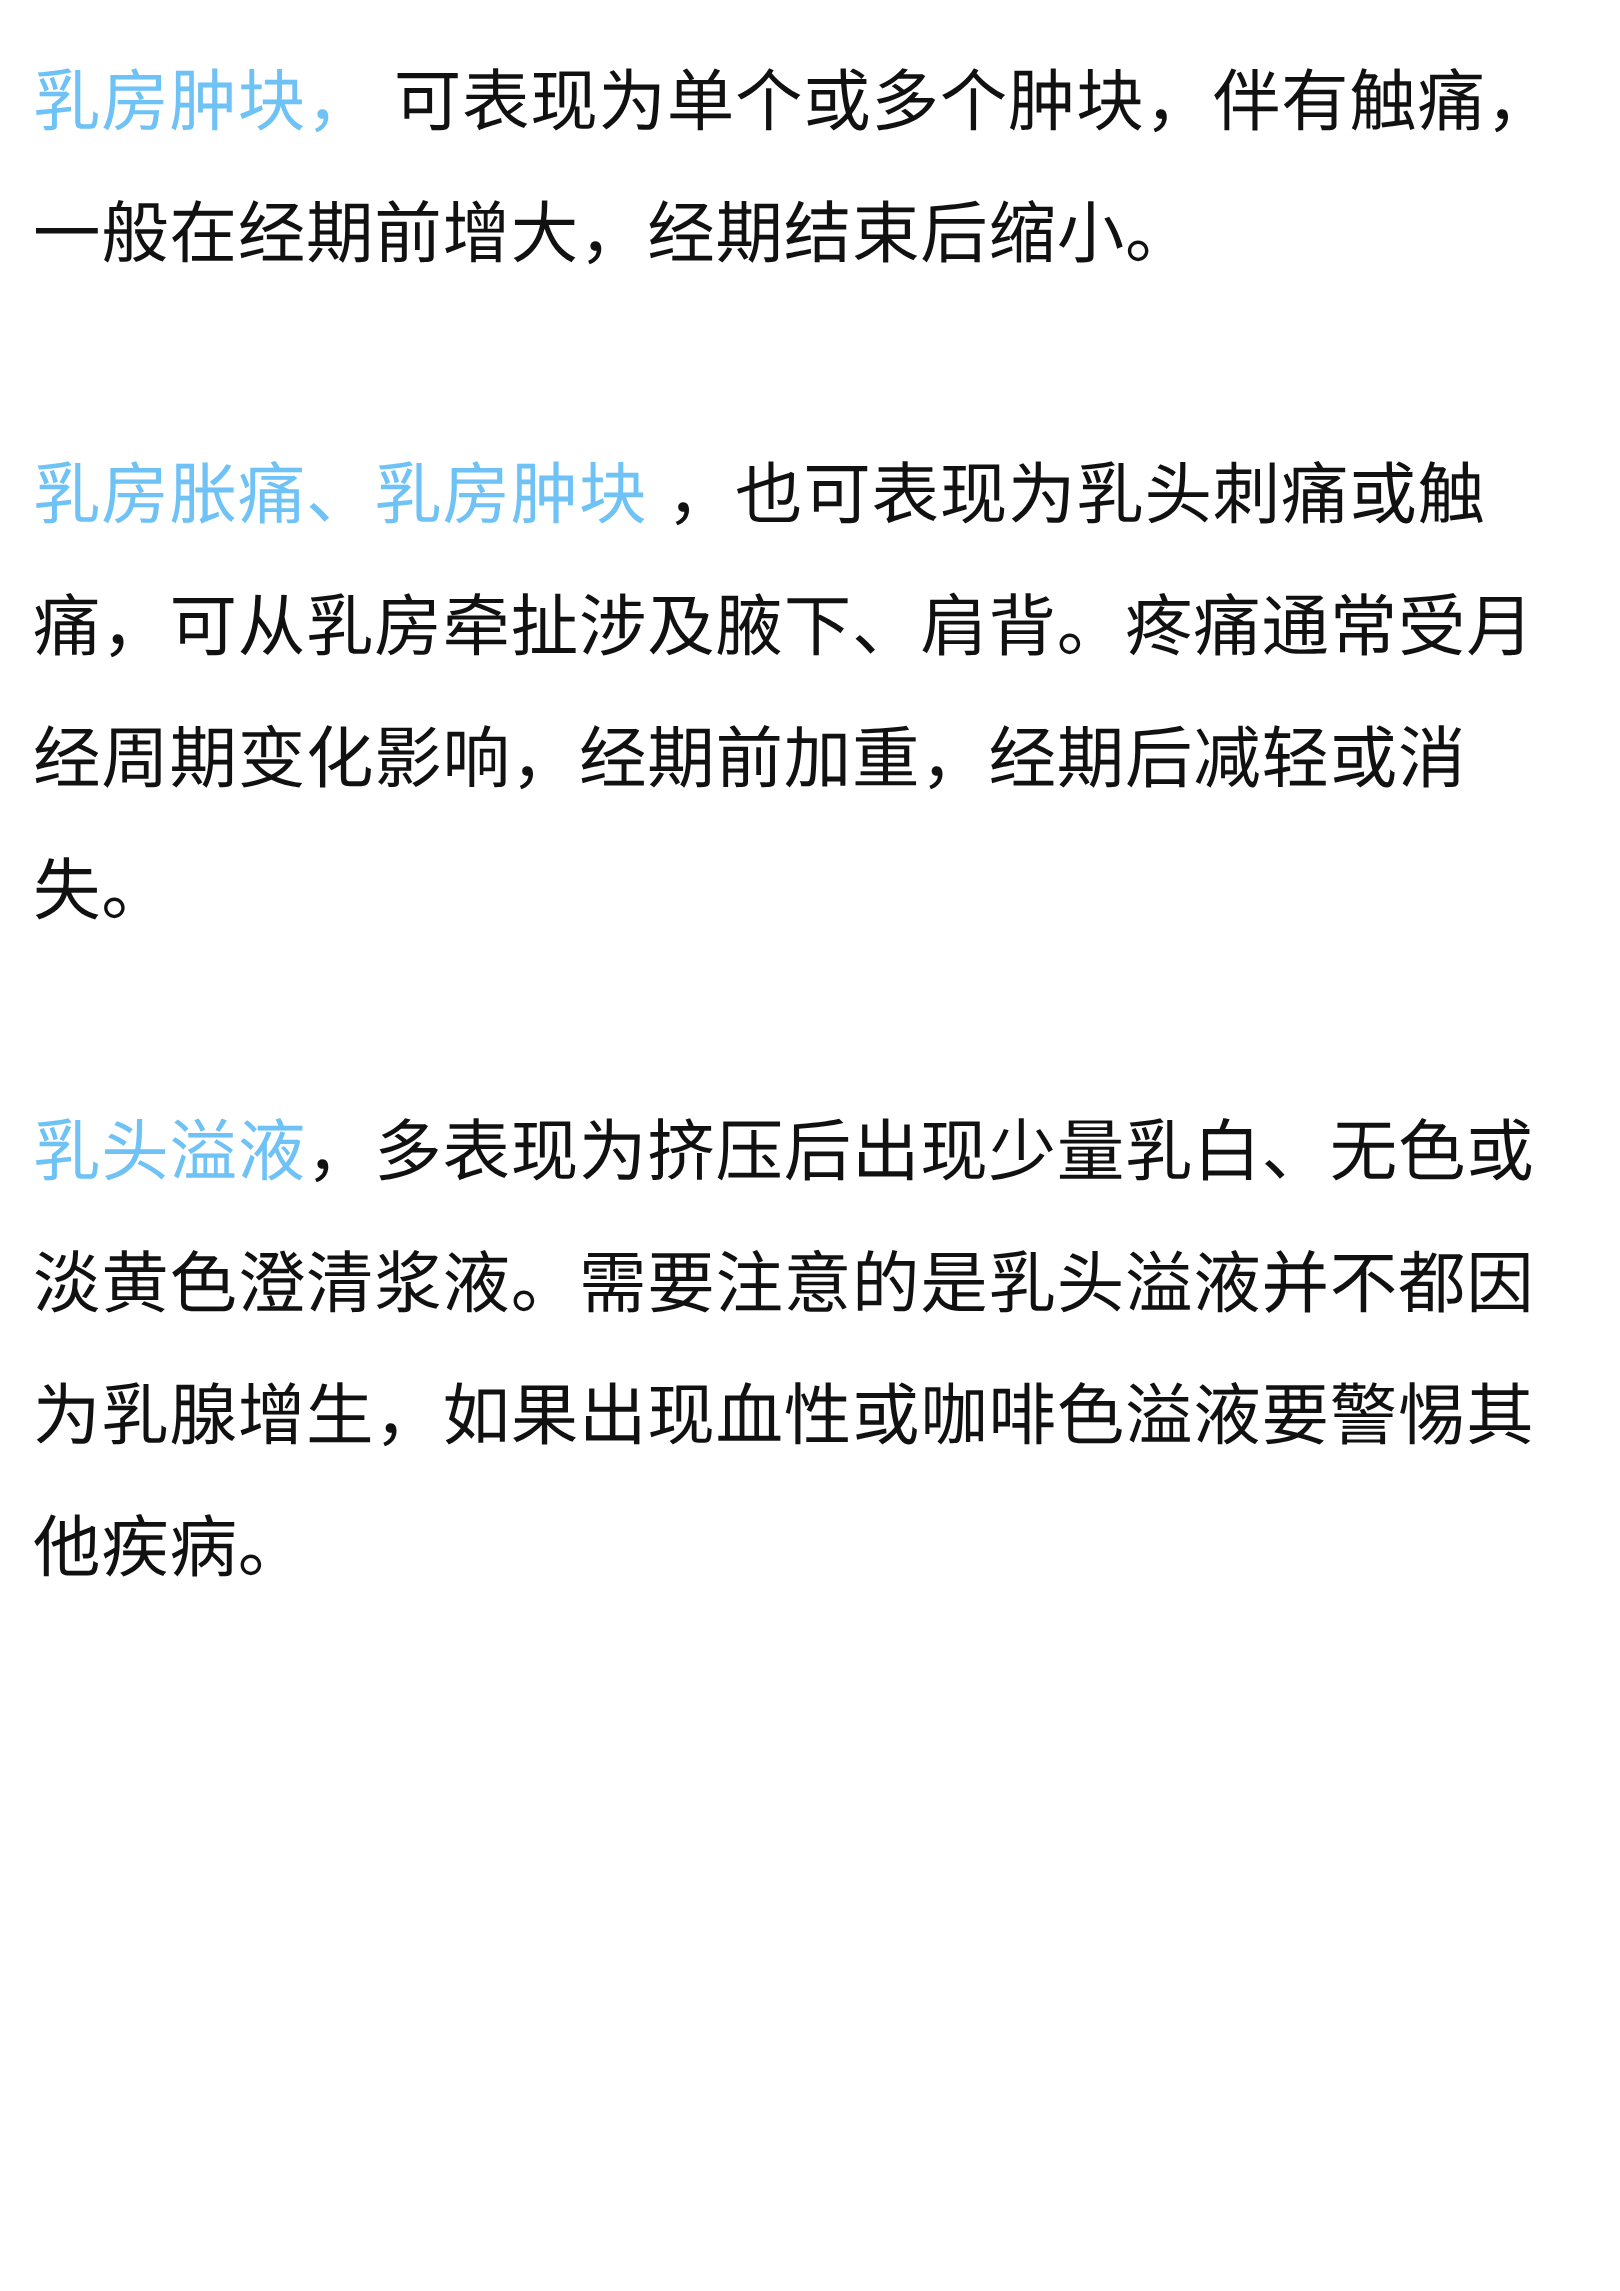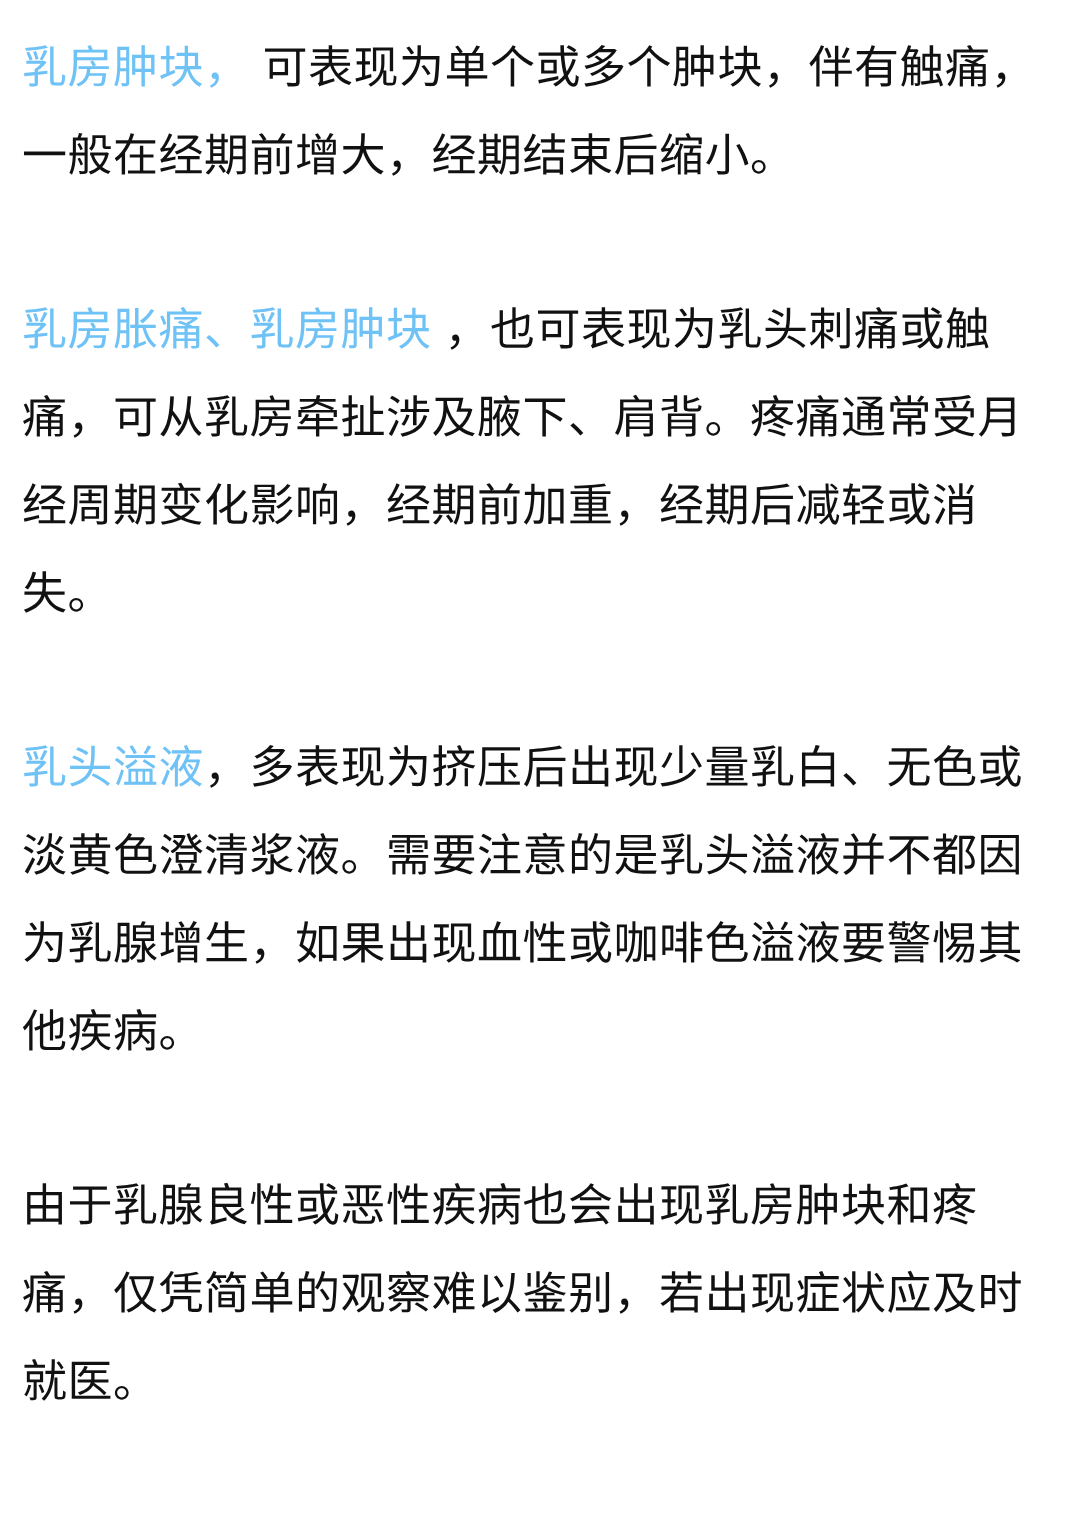--- a/index.html
+++ b/index.html
@@ -50,17 +50,14 @@
   </p>
 
   <p class="para">
     <span class="lead">乳房胀痛、乳房肿块</span><span class="body-text"> ，</span><span class="body-text">也可表现为乳头刺痛或触痛，可从乳房牵扯涉及腋下、肩背。疼痛通常受月经周期变化影响，经期前加重，经期后减轻或消失。</span>
   </p>
 
   <p class="para">
     <span class="lead">乳头溢液</span><span class="body-text">，</span><span class="body-text">多表现为挤压后出现少量乳白、无色或淡黄色澄清浆液。需要注意的是乳头溢液并不都因为乳腺增生，如果出现血性或咖啡色溢液要警惕其他疾病。</span>
   </p>
 
-  <p class="para">
-    <span class="body-text">由于乳腺良性或恶性疾病也会出现乳房肿块和疼痛，仅凭简单的观察难以鉴别，若出现症状应及时就医。</span>
-  </p>
 
 </div>
 
 </body></html>

